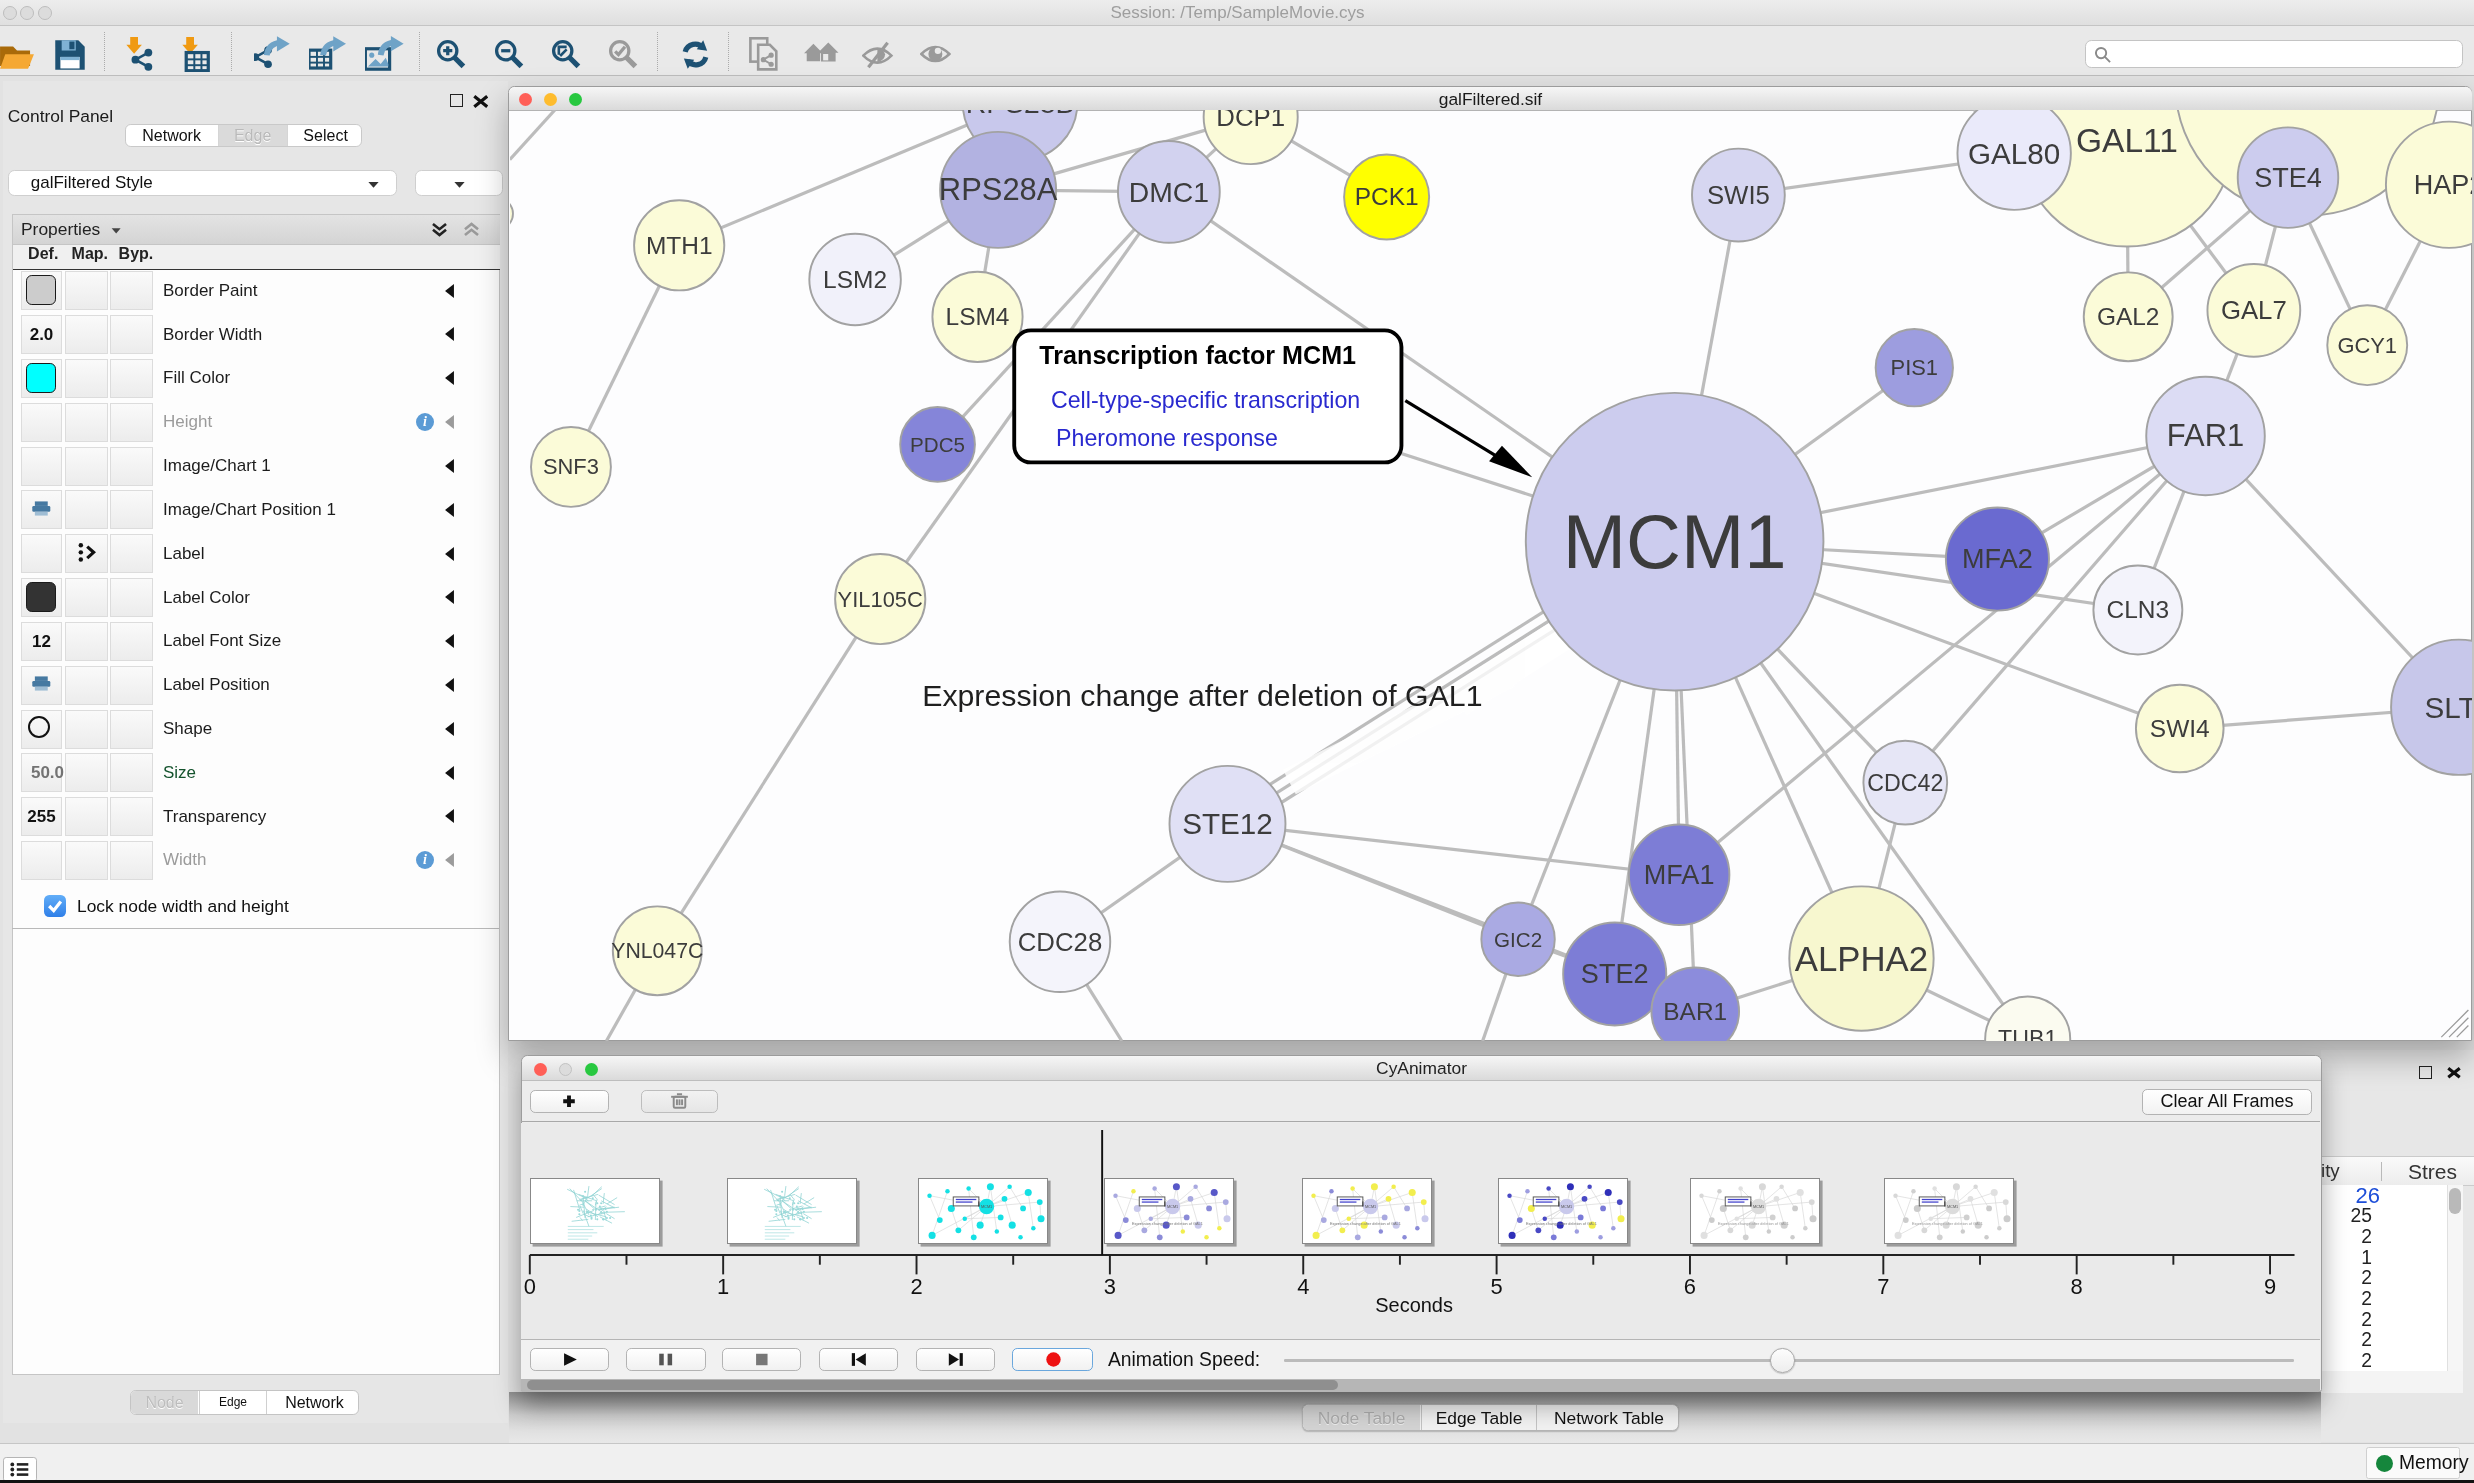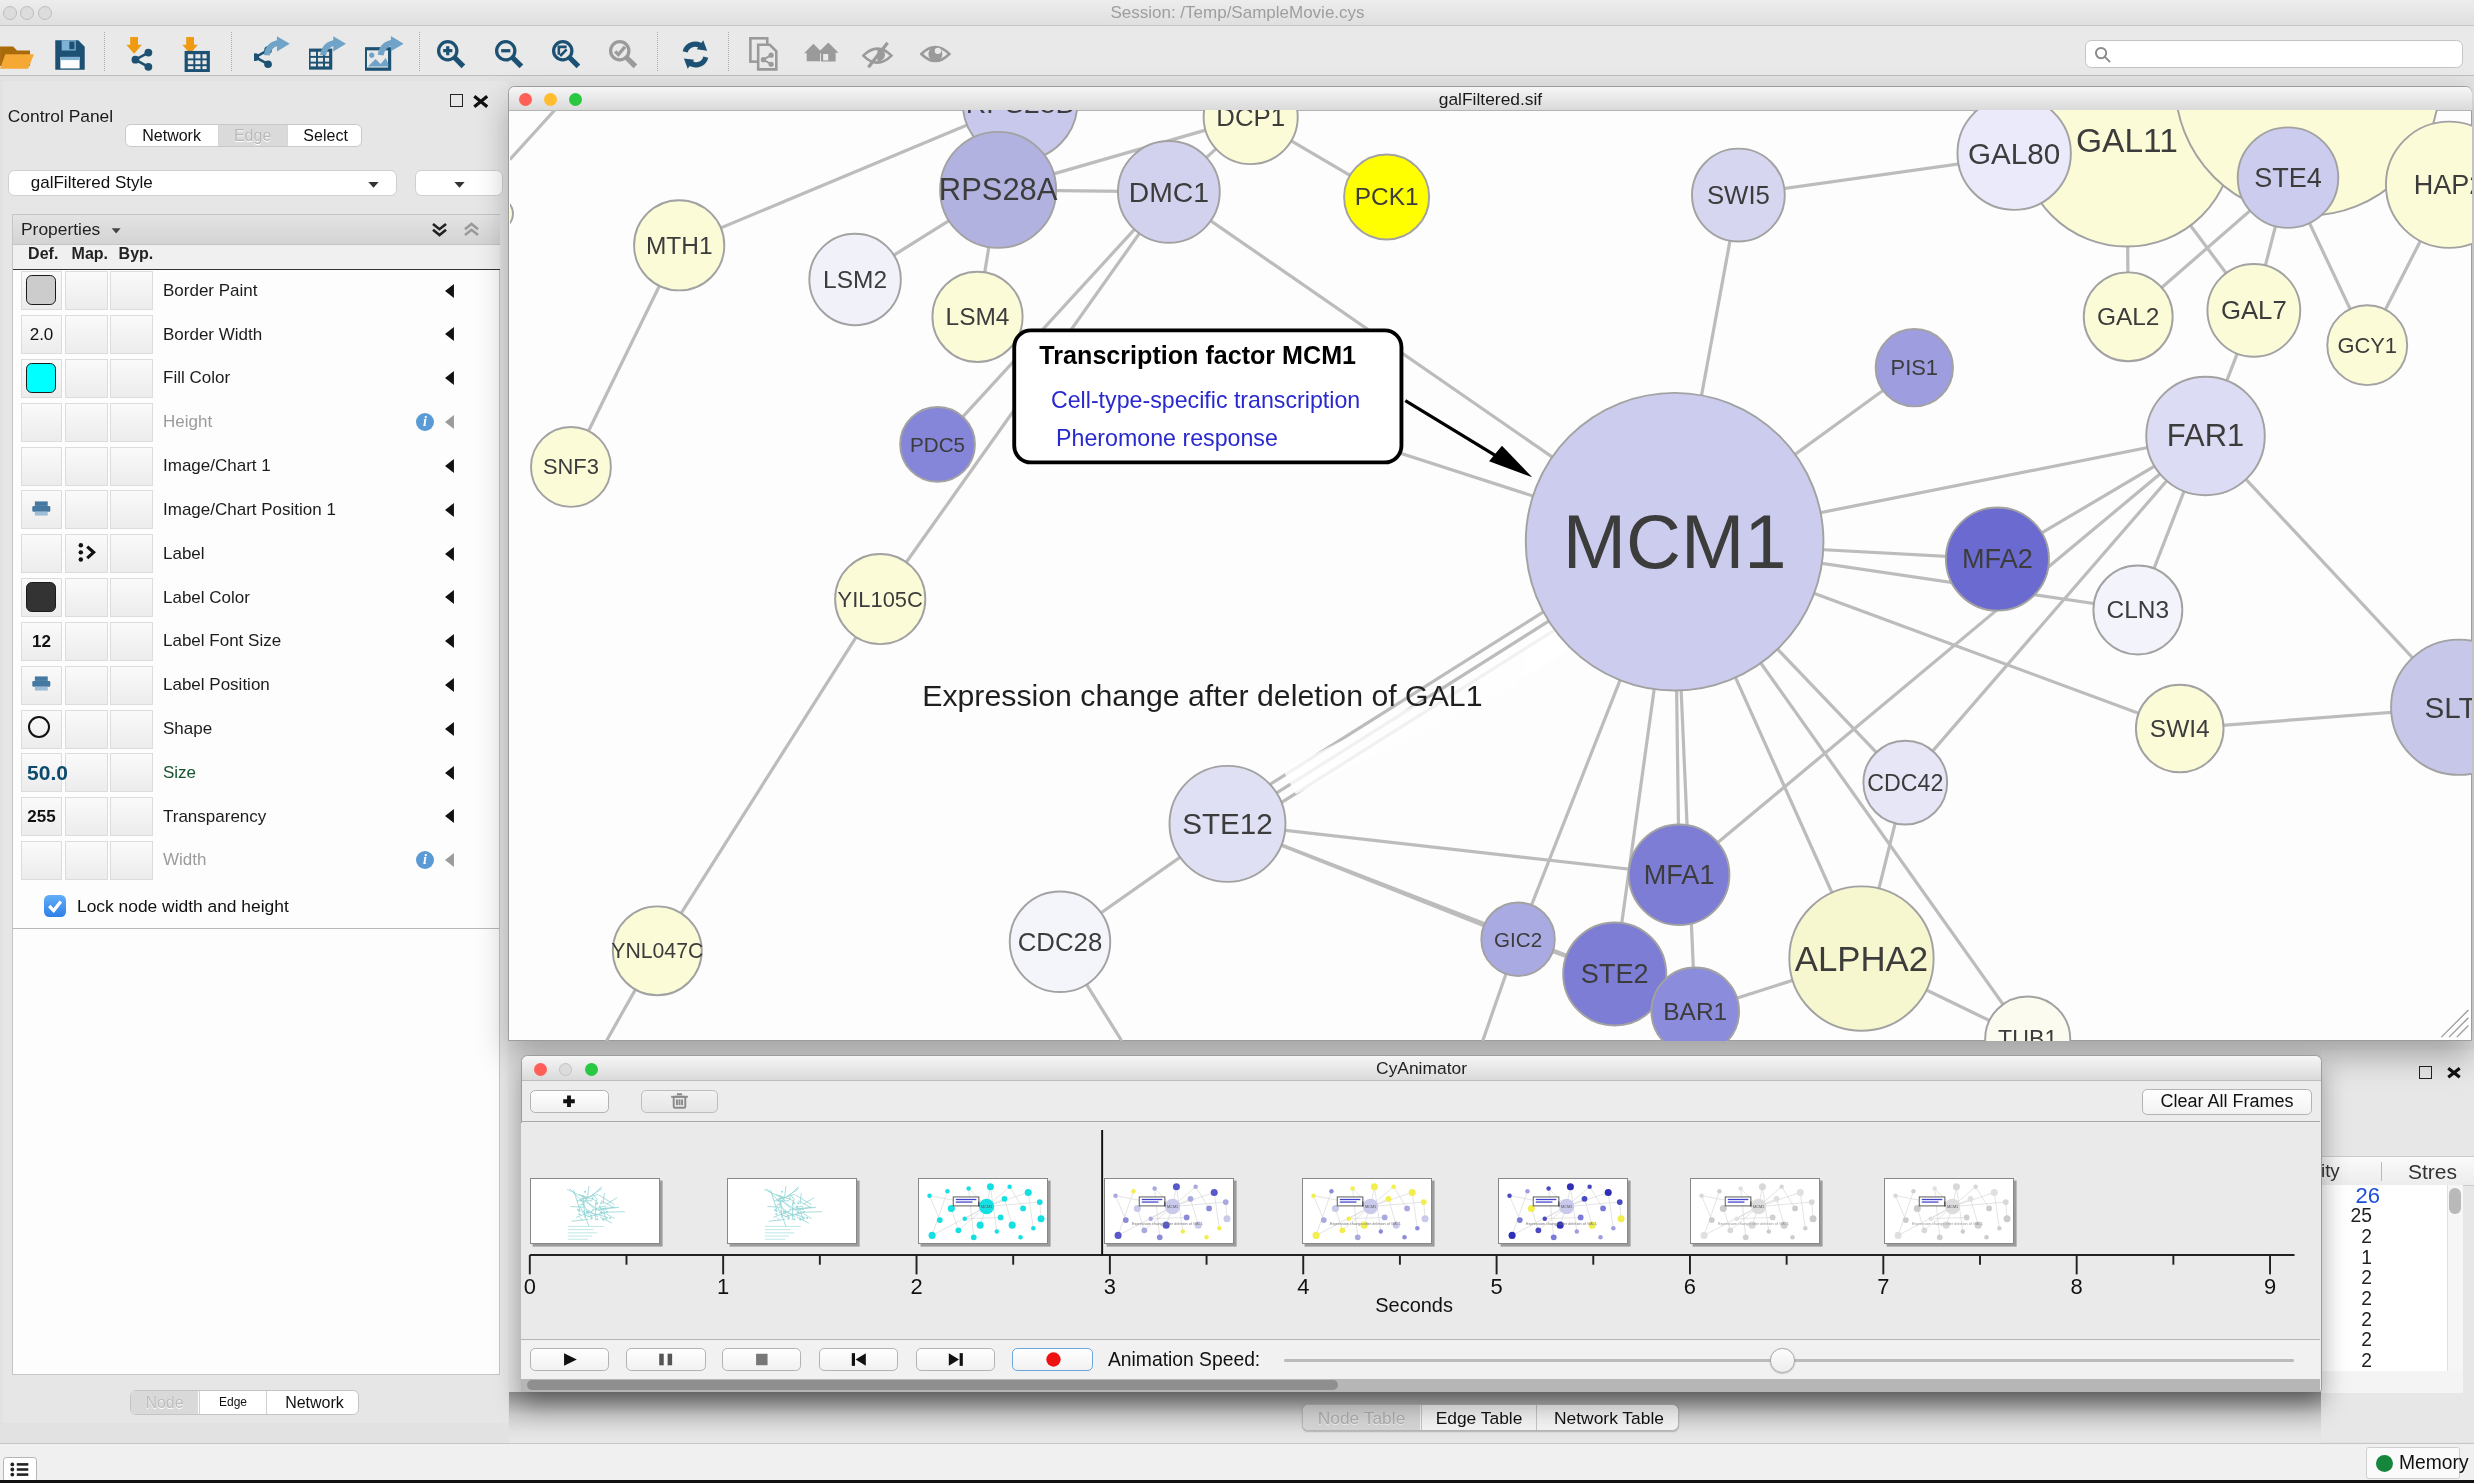--- a/index.html
+++ b/index.html
@@ -198,21 +198,21 @@
     <div class="pcell" style="left:65px;top:271px;width:43px;height:39px"></div>
     <div class="pcell" style="left:110px;top:271px;width:43px;height:39px"></div>
     <div style="position:absolute;left:26.4px;top:275px;width:30px;height:30px;background:#cccccc;border:1.9px solid #1a1a1a;border-radius:5.8px"></div>
     <div style="position:absolute;left:163px;top:269px;height:44px;line-height:44px;font-size:17px;color:#1c1c1c;white-space:nowrap">Border Paint</div>
     <svg style="position:absolute;left:445px;top:284px" width="9" height="14" viewBox="0 0 14 22">
       <polygon points="14,0 14,22 0,11" fill="#111"></polygon>
     </svg>
     <div class="pcell" style="left:21px;top:315px;width:41px;height:39px"></div>
     <div class="pcell" style="left:65px;top:315px;width:43px;height:39px"></div>
     <div class="pcell" style="left:110px;top:315px;width:43px;height:39px"></div>
-    <div style="position:absolute;left:21px;top:315px;width:41px;height:39px;line-height:39px;text-align:center;font-size:17px;font-weight:normal;color:#111">2.0</div>
+    <div style="position:absolute;left:21px;top:315px;width:41px;height:39px;line-height:39px;text-align:center;font-size:17px;font-weight:bold;color:#111">2.0</div>
     <div style="position:absolute;left:163px;top:313px;height:44px;line-height:44px;font-size:17px;color:#1c1c1c;white-space:nowrap">Border Width</div>
     <svg style="position:absolute;left:445px;top:327px" width="9" height="14" viewBox="0 0 14 22">
       <polygon points="14,0 14,22 0,11" fill="#111"></polygon>
     </svg>
     <div class="pcell" style="left:21px;top:359px;width:41px;height:39px"></div>
     <div class="pcell" style="left:65px;top:359px;width:43px;height:39px"></div>
     <div class="pcell" style="left:110px;top:359px;width:43px;height:39px"></div>
     <div style="position:absolute;left:26.4px;top:363px;width:30px;height:30px;background:#00ffff;border:1.9px solid #1a1a1a;border-radius:5.8px"></div>
     <div style="position:absolute;left:163px;top:356px;height:44px;line-height:44px;font-size:17px;color:#1c1c1c;white-space:nowrap">Fill Color</div>
     <svg style="position:absolute;left:445px;top:371px" width="9" height="14" viewBox="0 0 14 22">
@@ -292,21 +292,21 @@
     <div class="pcell" style="left:65px;top:710px;width:43px;height:39px"></div>
     <div class="pcell" style="left:110px;top:710px;width:43px;height:39px"></div>
     <div style="position:absolute;left:28px;top:716px;width:22px;height:22px;border:2.6px solid #111;border-radius:50%"></div>
     <div style="position:absolute;left:163px;top:707px;height:44px;line-height:44px;font-size:17px;color:#1c1c1c;white-space:nowrap">Shape</div>
     <svg style="position:absolute;left:445px;top:722px" width="9" height="14" viewBox="0 0 14 22">
       <polygon points="14,0 14,22 0,11" fill="#111"></polygon>
     </svg>
     <div class="pcell" style="left:21px;top:753px;width:41px;height:39px"></div>
     <div class="pcell" style="left:65px;top:753px;width:43px;height:39px"></div>
     <div class="pcell" style="left:110px;top:753px;width:43px;height:39px"></div>
-    <div style="position:absolute;left:21px;top:753px;width:53px;height:39px;line-height:39px;text-align:center;font-size:21px;font-weight:bold;color:#0c4a6e">50.0</div>
+    <div style="position:absolute;left:21px;top:753px;width:53px;height:39px;line-height:39px;text-align:center;font-size:17px;font-weight:bold;color:#737373">50.0</div>
     <div style="position:absolute;left:163px;top:751px;height:44px;line-height:44px;font-size:17px;color:#14532d;white-space:nowrap">Size</div>
     <svg style="position:absolute;left:445px;top:766px" width="9" height="14" viewBox="0 0 14 22">
       <polygon points="14,0 14,22 0,11" fill="#111"></polygon>
     </svg>
     <div class="pcell" style="left:21px;top:797px;width:41px;height:39px"></div>
     <div class="pcell" style="left:65px;top:797px;width:43px;height:39px"></div>
     <div class="pcell" style="left:110px;top:797px;width:43px;height:39px"></div>
     <div style="position:absolute;left:21px;top:797px;width:41px;height:39px;line-height:39px;text-align:center;font-size:17px;font-weight:bold;color:#111">255</div>
     <div style="position:absolute;left:163px;top:795px;height:44px;line-height:44px;font-size:17px;color:#1c1c1c;white-space:nowrap">Transparency</div>
     <svg style="position:absolute;left:445px;top:809px" width="9" height="14" viewBox="0 0 14 22">

